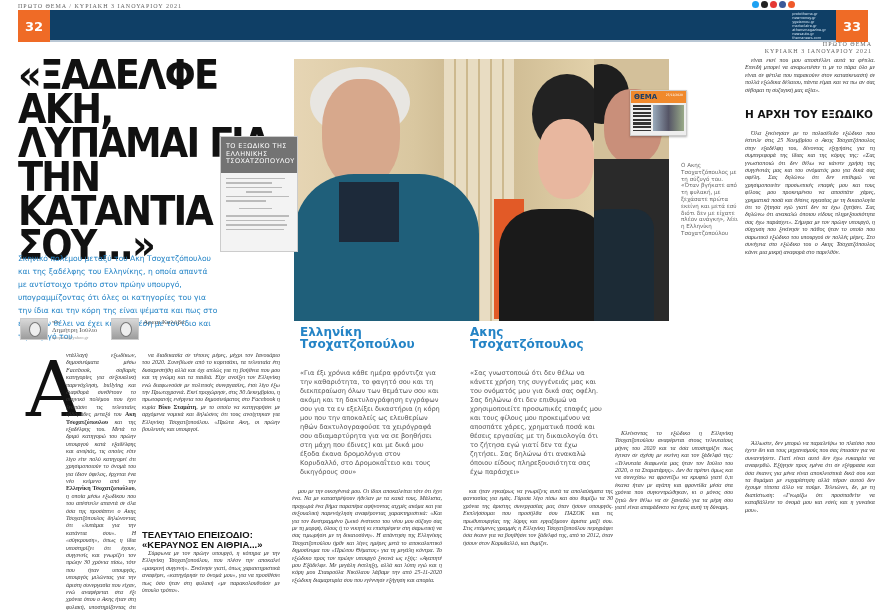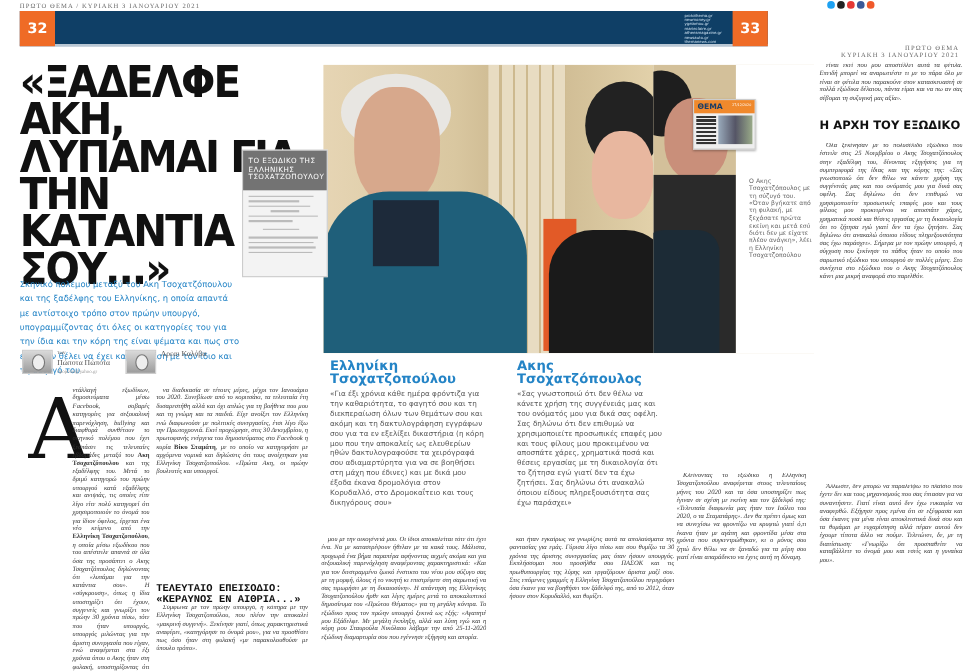--- a/index.html
+++ b/index.html
@@ -3,21 +3,21 @@
 <meta charset="utf-8">
 <style>
   * { box-sizing: border-box; margin: 0; padding: 0; }
   html, body { width: 880px; height: 610px; overflow: hidden; background: #fff; }
   body { position: relative; font-family: "DejaVu Serif", serif; color: #222; }
 
   .dateline { position: absolute; font-family: "Liberation Serif", serif; font-size: 6px; letter-spacing: 1px; color: #666; }
   .dateline.left { left: 18px; top: 3px; }
   .dateline.right { right: 8px; top: 41px; text-align: right; line-height: 7px; }
 
-  .bar { position: absolute; left: 18px; top: 10px; width: 680px; height: 32px; background: #0f3f66; border-bottom: 2px solid #b9c7d4; }
+  .bar { position: absolute; left: 18px; top: 10px; width: 850px; height: 32px; background: #0f3f66; border-bottom: 2px solid #b9c7d4; }
   .pnum { position: absolute; top: 0; width: 32px; height: 32px; background: #ef6b26; color: #fff; font-family: "DejaVu Sans", sans-serif; font-weight: bold; font-size: 13px; display: flex; align-items: center; justify-content: center; }
   .pnum.l { left: 0; }
   .pnum.r { right: 0; }
   .bar-title { position: absolute; left: 46px; top: 6px; color: #27a6e0; font-family: "DejaVu Sans", sans-serif; font-weight: bold; font-size: 15px; letter-spacing: 0.5px; }
   .sites { position: absolute; right: 42px; top: 2px; font-family: "DejaVu Sans", sans-serif; font-size: 3.5px; line-height: 4px; color: #cfe3f2; }
   .social { position: absolute; right: 26px; top: 1px; display: flex; gap: 2px; }
   .social span { width: 7px; height: 7px; border-radius: 50%; display: block; }
 
   .headline { position: absolute; left: 18px; top: 58px; width: 280px; font-family: "DejaVu Sans", sans-serif; font-weight: bold; font-size: 40px; line-height: 34px; letter-spacing: -2px; color: #111; transform: scaleX(0.92); transform-origin: left top; }
   .lede { position: absolute; left: 18px; top: 252px; width: 200px; font-family: "DejaVu Sans", sans-serif; font-size: 7.6px; line-height: 13px; color: #2484c6; }
@@ -58,41 +58,41 @@
   .clip .brand { height: 12px; background: #f0892c; color: #1b3d66; font-family: "DejaVu Sans", sans-serif; font-weight: bold; font-size: 7px; padding: 2px 3px; display: flex; justify-content: space-between; }
   .clip .brand small { font-size: 3px; color: #fff; font-weight: normal; }
   .clip .body { display: flex; gap: 2px; padding: 2px; }
   .clip .body .t { width: 18px; height: 26px; background: repeating-linear-gradient(#333 0 2px, #eee 2px 3.5px); }
   .clip .body .img { flex: 1; height: 26px; background: linear-gradient(90deg, #9ab 0%, #556 50%, #9a8 100%); }
 
   .caption { position: absolute; left: 681px; top: 162px; width: 60px; font-family: "DejaVu Sans", sans-serif; font-size: 5.6px; line-height: 6.8px; color: #666; }
 
   .quote-box { position: absolute; top: 326px; font-family: "DejaVu Sans", sans-serif; }
   .quote-box h3 { color: #2484c6; font-size: 12px; line-height: 12px; font-weight: bold; }
-  .quote-box p { margin-top: 4px; font-size: 6.6px; line-height: 9px; color: #555; }
+  .quote-box p { margin-top: 19px; font-size: 6.6px; line-height: 9px; color: #555; }
   .qb1 { left: 300px; width: 140px; }
   .qb2 { left: 470px; width: 135px; }
 
   .col { position: absolute; font-family: "Liberation Serif", serif; font-size: 6px; line-height: 7.4px; color: #333; text-align: justify; font-style: italic; overflow: hidden; }
   .col p { text-indent: 6px; }
   .col b { font-style: normal; font-weight: bold; }
   .c1 { left: 18px; top: 352px; width: 118px; height: 258px; }
   .c2 { left: 142px; top: 352px; width: 138px; height: 135px; }
   .c2b { left: 142px; top: 550px; width: 138px; height: 60px; }
   .c3 { left: 292px; top: 488px; width: 150px; height: 122px; }
   .c4 { left: 463px; top: 488px; width: 150px; height: 122px; }
   .c5 { left: 615px; top: 430px; width: 118px; height: 180px; }
   .c6 { left: 745px; top: 57px; width: 130px; height: 50px; }
   .c6b { left: 745px; top: 130px; width: 130px; height: 305px; }
   .c6c { left: 745px; top: 440px; width: 130px; height: 170px; }
 
   .dropcap { position: absolute; left: 26px; top: 356px; font-family: "DejaVu Serif", serif; font-size: 76px; line-height: 68px; color: #111; }
   .c1 .first { margin-left: 48px; }
 
-  .sub1 { position: absolute; left: 142px; top: 530px; width: 140px; font-family: Liberation Mono, monospace; font-weight: bold; font-size: 9.5px; line-height: 10px; color: #111; }
+  .sub1 { position: absolute; left: 142px; top: 530px; width: 140px; font-family: Liberation Sans, sans-serif; font-weight: bold; font-size: 9.5px; line-height: 10px; color: #111; }
   .sub2 { position: absolute; left: 745px; top: 108px; width: 130px; font-family: "DejaVu Sans", sans-serif; font-weight: bold; font-size: 10.5px; color: #111; }
 </style>
 </head>
 <body>
 
 <div class="dateline left">ΠΡΩΤΟ ΘΕΜΑ / ΚΥΡΙΑΚΗ 3 ΙΑΝΟΥΑΡΙΟΥ 2021</div>
 
 <div class="bar">
   <div class="pnum l">32</div>
   <div class="sites">
@@ -121,21 +121,21 @@
 </div>
 
 <div class="headline">«ΞΑΔΕΛΦΕ ΑΚΗ, ΛΥΠΑΜΑΙ ΓΙΑ ΤΗΝ ΚΑΤΑΝΤΙΑ ΣΟΥ...»</div>
 <div class="lede">Σκηνικό πολέμου μεταξύ του Ακη Τσοχατζόπουλου και της ξαδέλφης του Ελληνίκης, η οποία απαντά με αντίστοιχο τρόπο στον πρώην υπουργό, υπογραμμίζοντας ότι όλες οι κατηγορίες του για την ίδια και την κόρη της είναι ψέματα και πως στο εξής δεν θέλει να έχει καμία σχέση με τον ίδιο και τη σύζυγό του</div>
 
 <div class="authors">
   <div class="author">
     <div class="avatar"></div>
     <div class="author-text">
       <div class="by">των</div>
-      <div>Πώποτα Πώποτα</div>
+      <div>Δημήτρη Ιούλιο</div>
       <div class="email">dpopotas@yahoo.gr</div>
     </div>
   </div>
   <div class="author">
     <div class="avatar"></div>
     <div class="author-text">
       <div>Αρεαι Καλόβα</div>
     </div>
   </div>
 </div>

